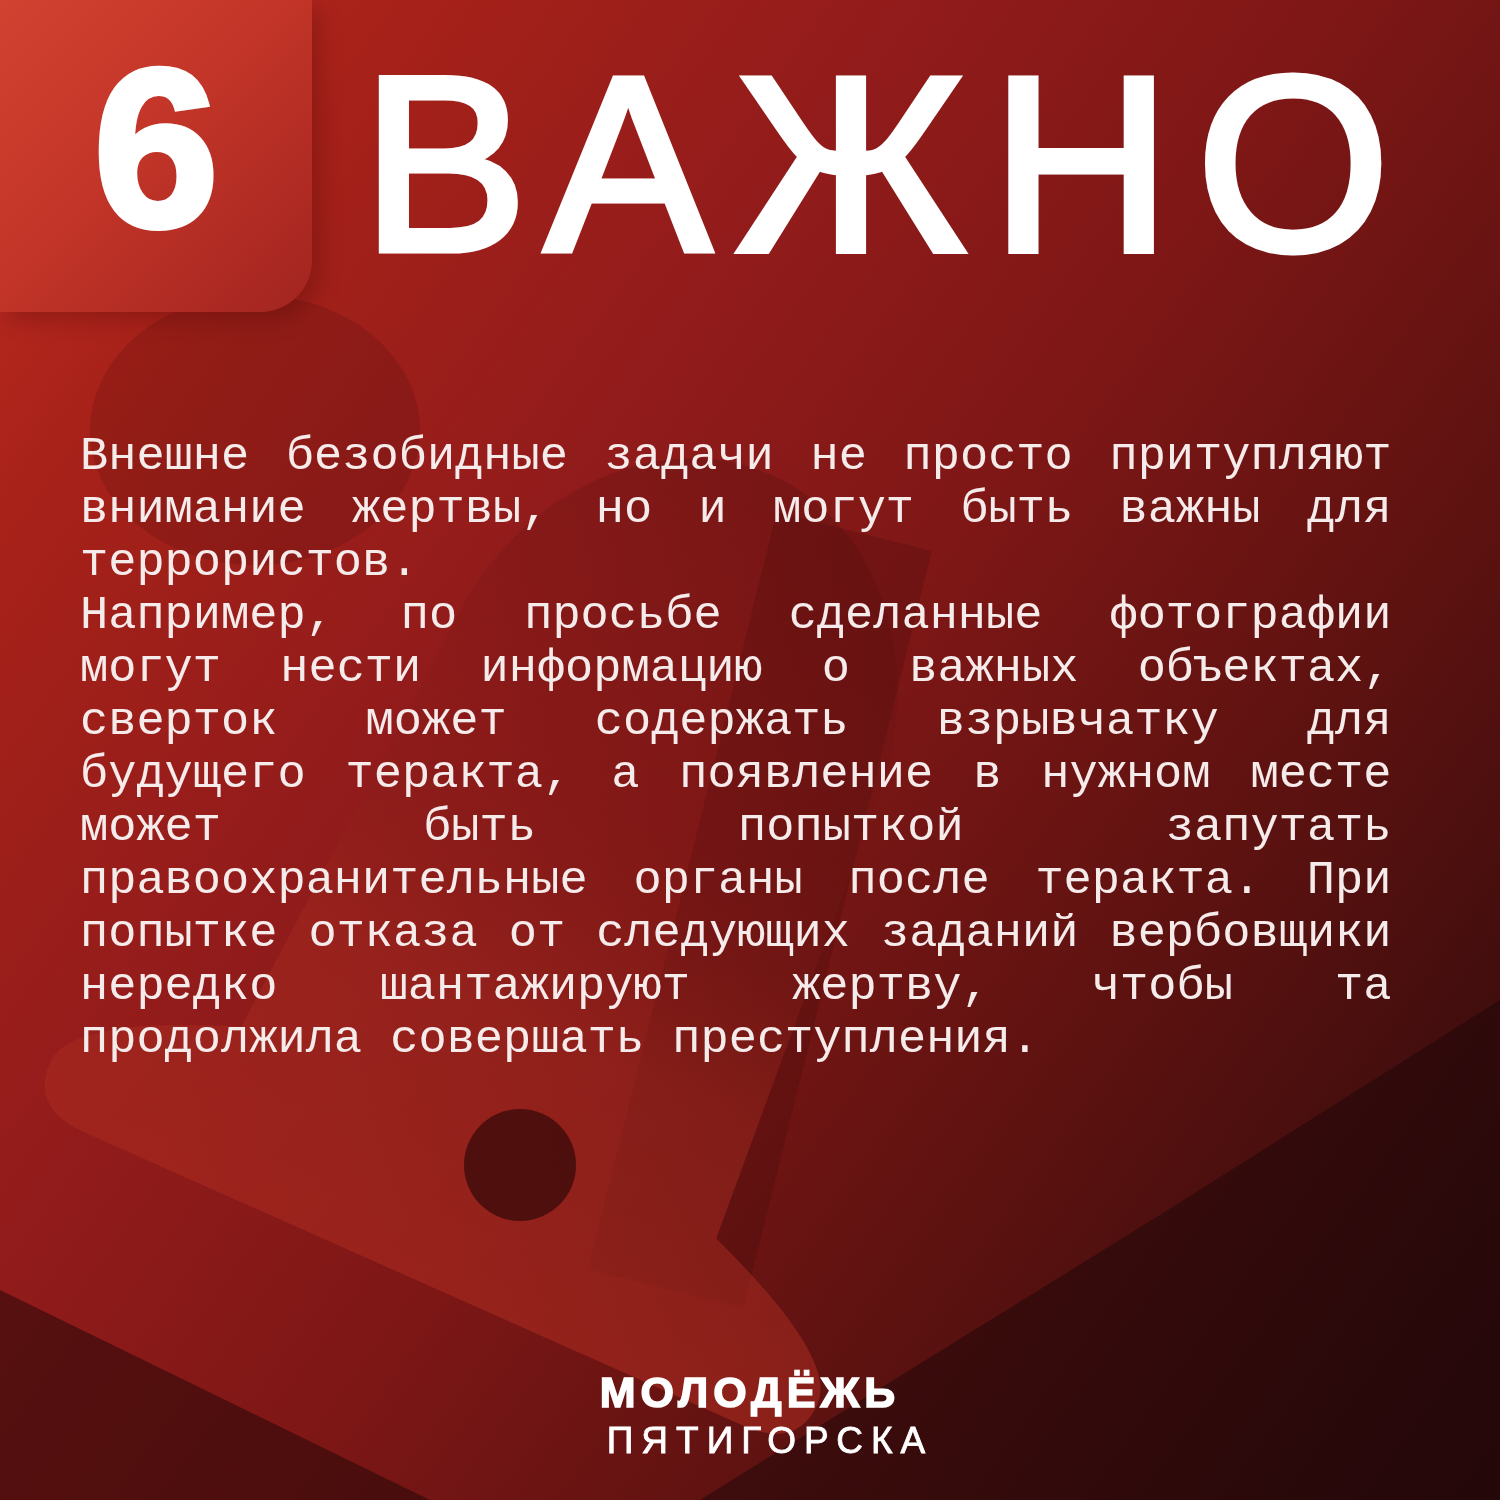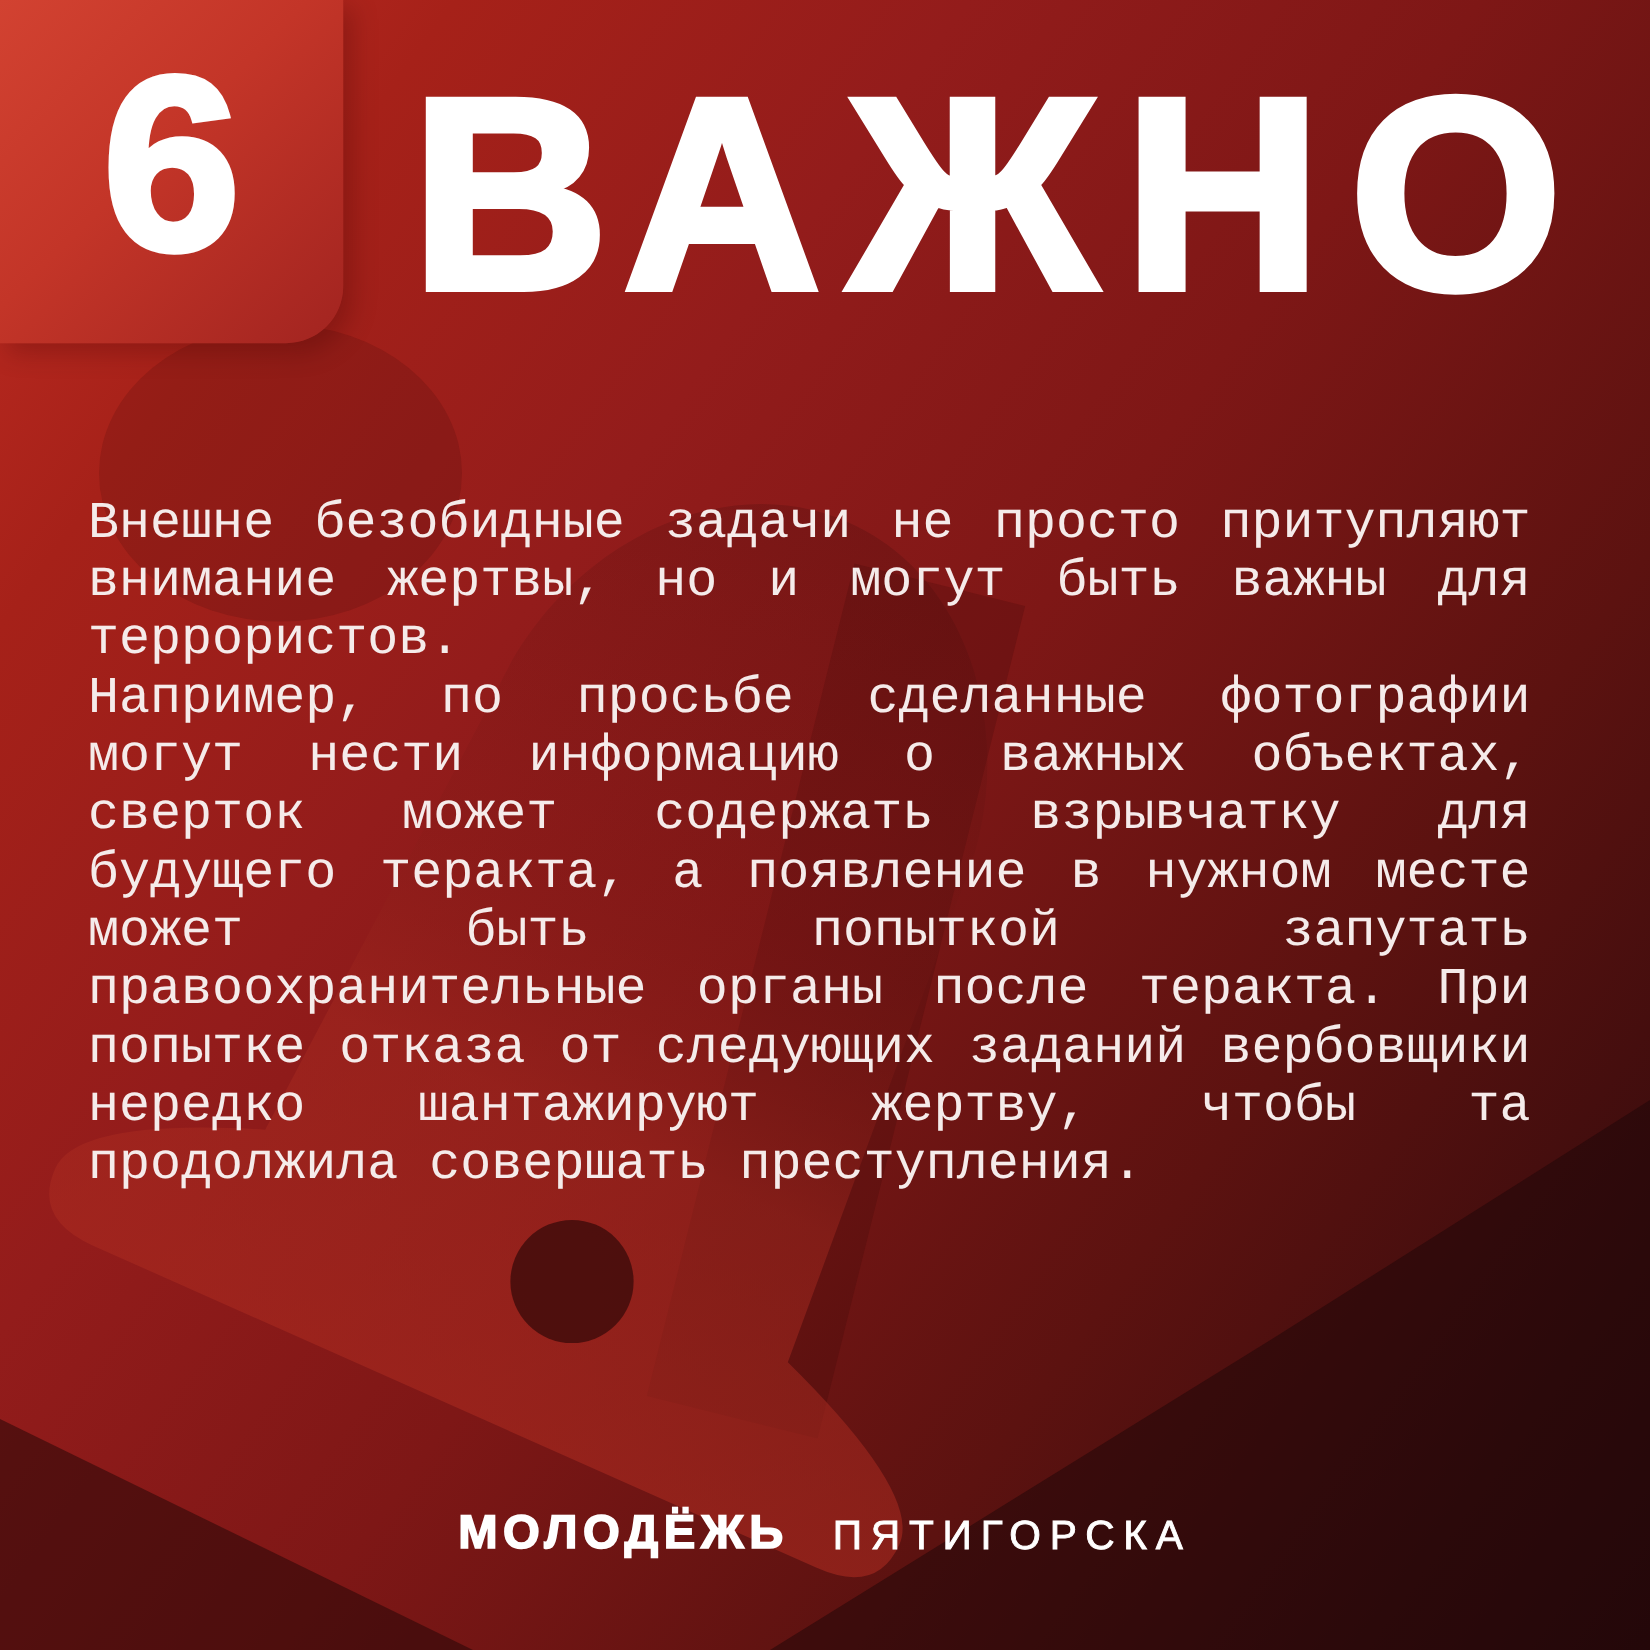--- a/index.html
+++ b/index.html
@@ -21,40 +21,39 @@
     border-radius: 0 0 52px 0;
     box-shadow: 8px 8px 22px rgba(60,0,0,.25);
     display:flex; align-items:center; justify-content:center;
   }
   .badge-num {
     font-size:225px; font-weight:700; line-height:1;
     color:#ffffff; -webkit-text-stroke:6px #ffffff;
     transform: translateY(-8px);
   }
   .title {
-    position:absolute; left:362px; top:40px; margin:12px;
-    font-size:248px; line-height:1; font-weight:700;
+    position:absolute; left:362px; top:40px; margin:0;
+    font-size:248px; line-height:1; font-weight:400;
     letter-spacing:26px; white-space:nowrap;
     color:#ffffff; -webkit-text-stroke:7px #ffffff;
   }
   .body-text {
     position:absolute; left:80px; top:430px;
     width:46.5ch;
     font-family:"Liberation Mono","DejaVu Sans Mono",monospace;
     font-size:47px; line-height:53px;
     color:#f5ebea;
     text-align:justify;
-    margin-top:20px;
   }
   .body-text p { margin:0; }
 
   .footer-logo {
     position:absolute; left:0; right:0; top:1370px;
-    display:flex; flex-direction:row; align-items:center;
-    color:#ffffff; text-align:center;justify-content:center;
+    display:flex; flex-direction:column; align-items:center;
+    color:#ffffff; text-align:center;
   }
   .logo-main {
     font-size:43px; font-weight:700; letter-spacing:5px;
     line-height:1.05; -webkit-text-stroke:1.5px #ffffff;
   }
   .logo-sub {
     font-size:37px; font-weight:400; letter-spacing:8px;
     margin-top:5px;margin-left:40px; -webkit-text-stroke:0.8px #ffffff;
   }
 </style>

